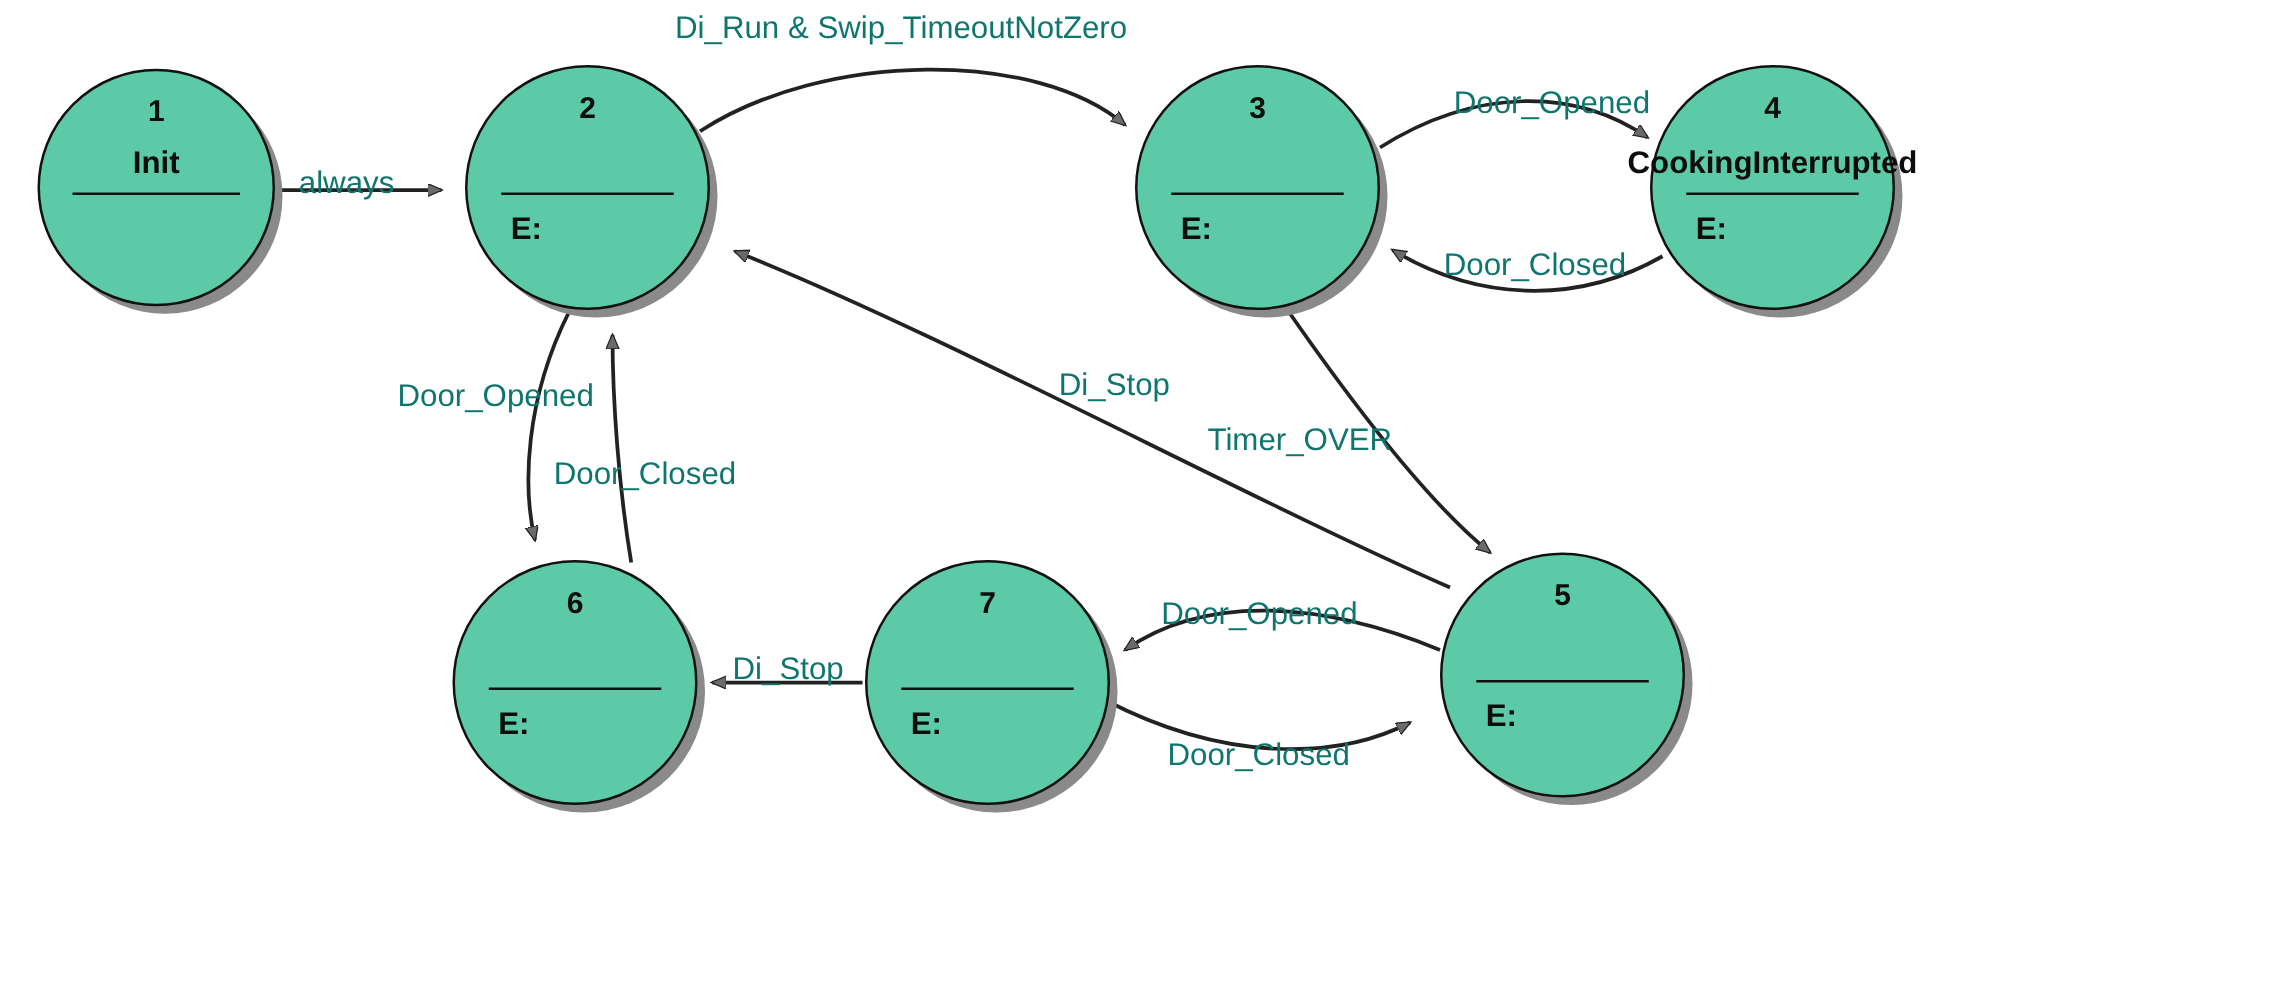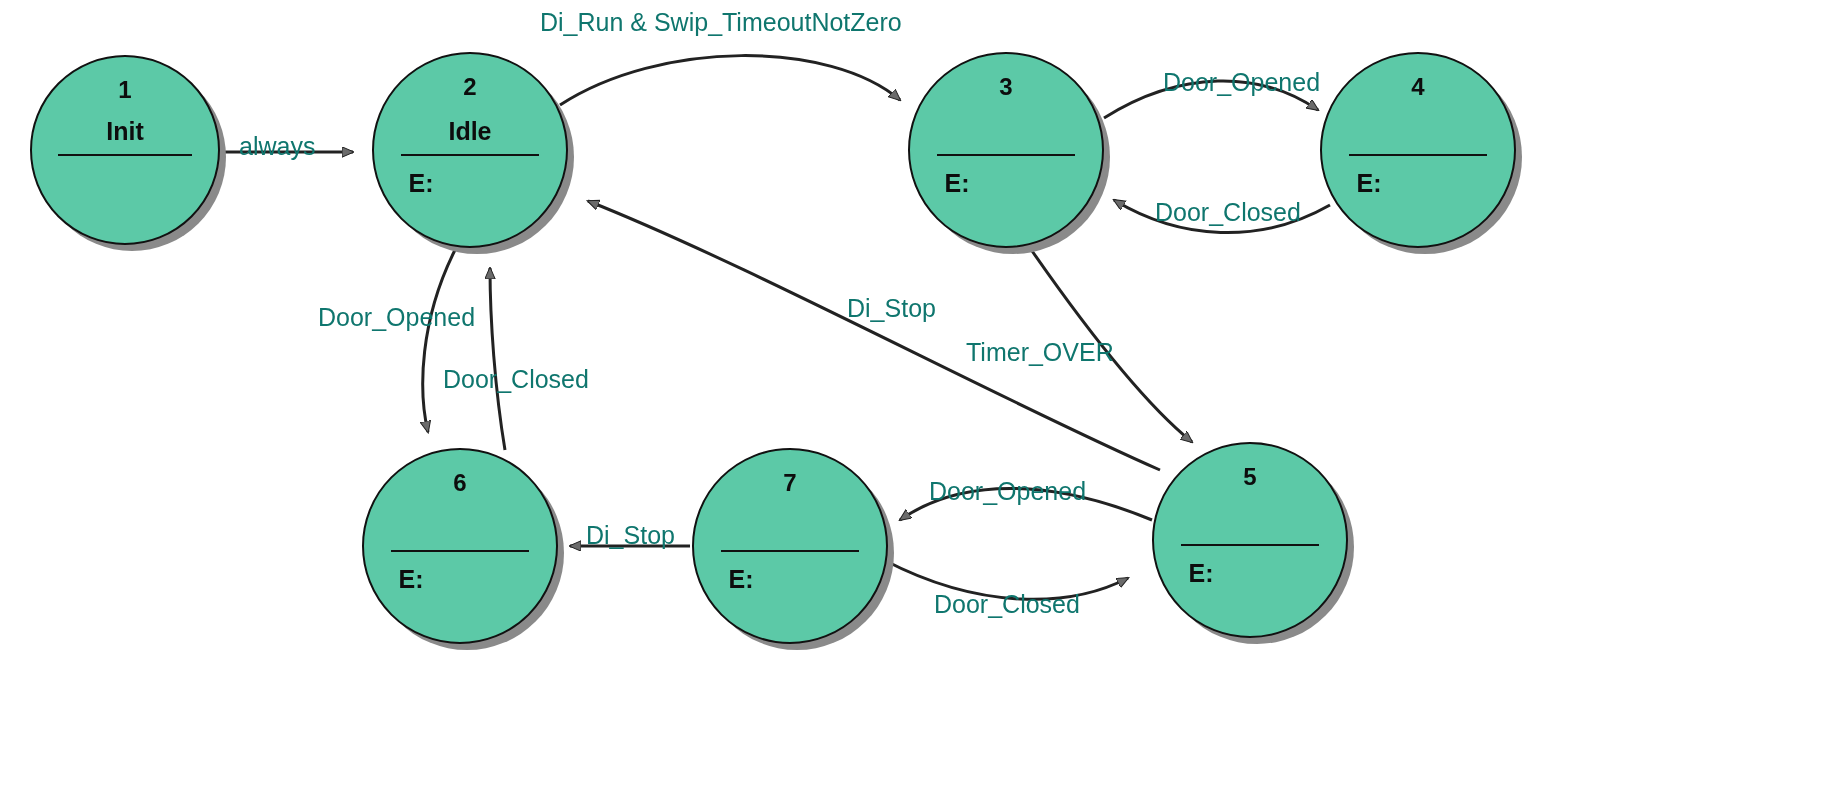--- a/index.html
+++ b/index.html
@@ -50,33 +50,33 @@
 
   <div class="state" style="left:30px;top:55px;width:190px;height:190px;">
     <div class="num">1</div>
     <div class="nm">Init</div>
     <div class="rule"></div>
     <div class="ent"></div>
   </div>
 
   <div class="state" style="left:372px;top:52px;width:196px;height:196px;">
     <div class="num">2</div>
-    <div class="nm">Idle</div>
     <div class="rule"></div>
     <div class="ent">E:</div>
   </div>
 
   <div class="state" style="left:908px;top:52px;width:196px;height:196px;">
     <div class="num">3</div>
     <div class="rule"></div>
     <div class="ent">E:</div>
   </div>
 
   <div class="state" style="left:1320px;top:52px;width:196px;height:196px;">
     <div class="num">4</div>
+    <div class="nm" style="left:-110px;right:-110px;">CookingInterrupted</div>
     <div class="rule"></div>
     <div class="ent">E:</div>
   </div>
 
   <div class="state" style="left:1152px;top:442px;width:196px;height:196px;">
     <div class="num">5</div>
     <div class="rule"></div>
     <div class="ent">E:</div>
   </div>
 

